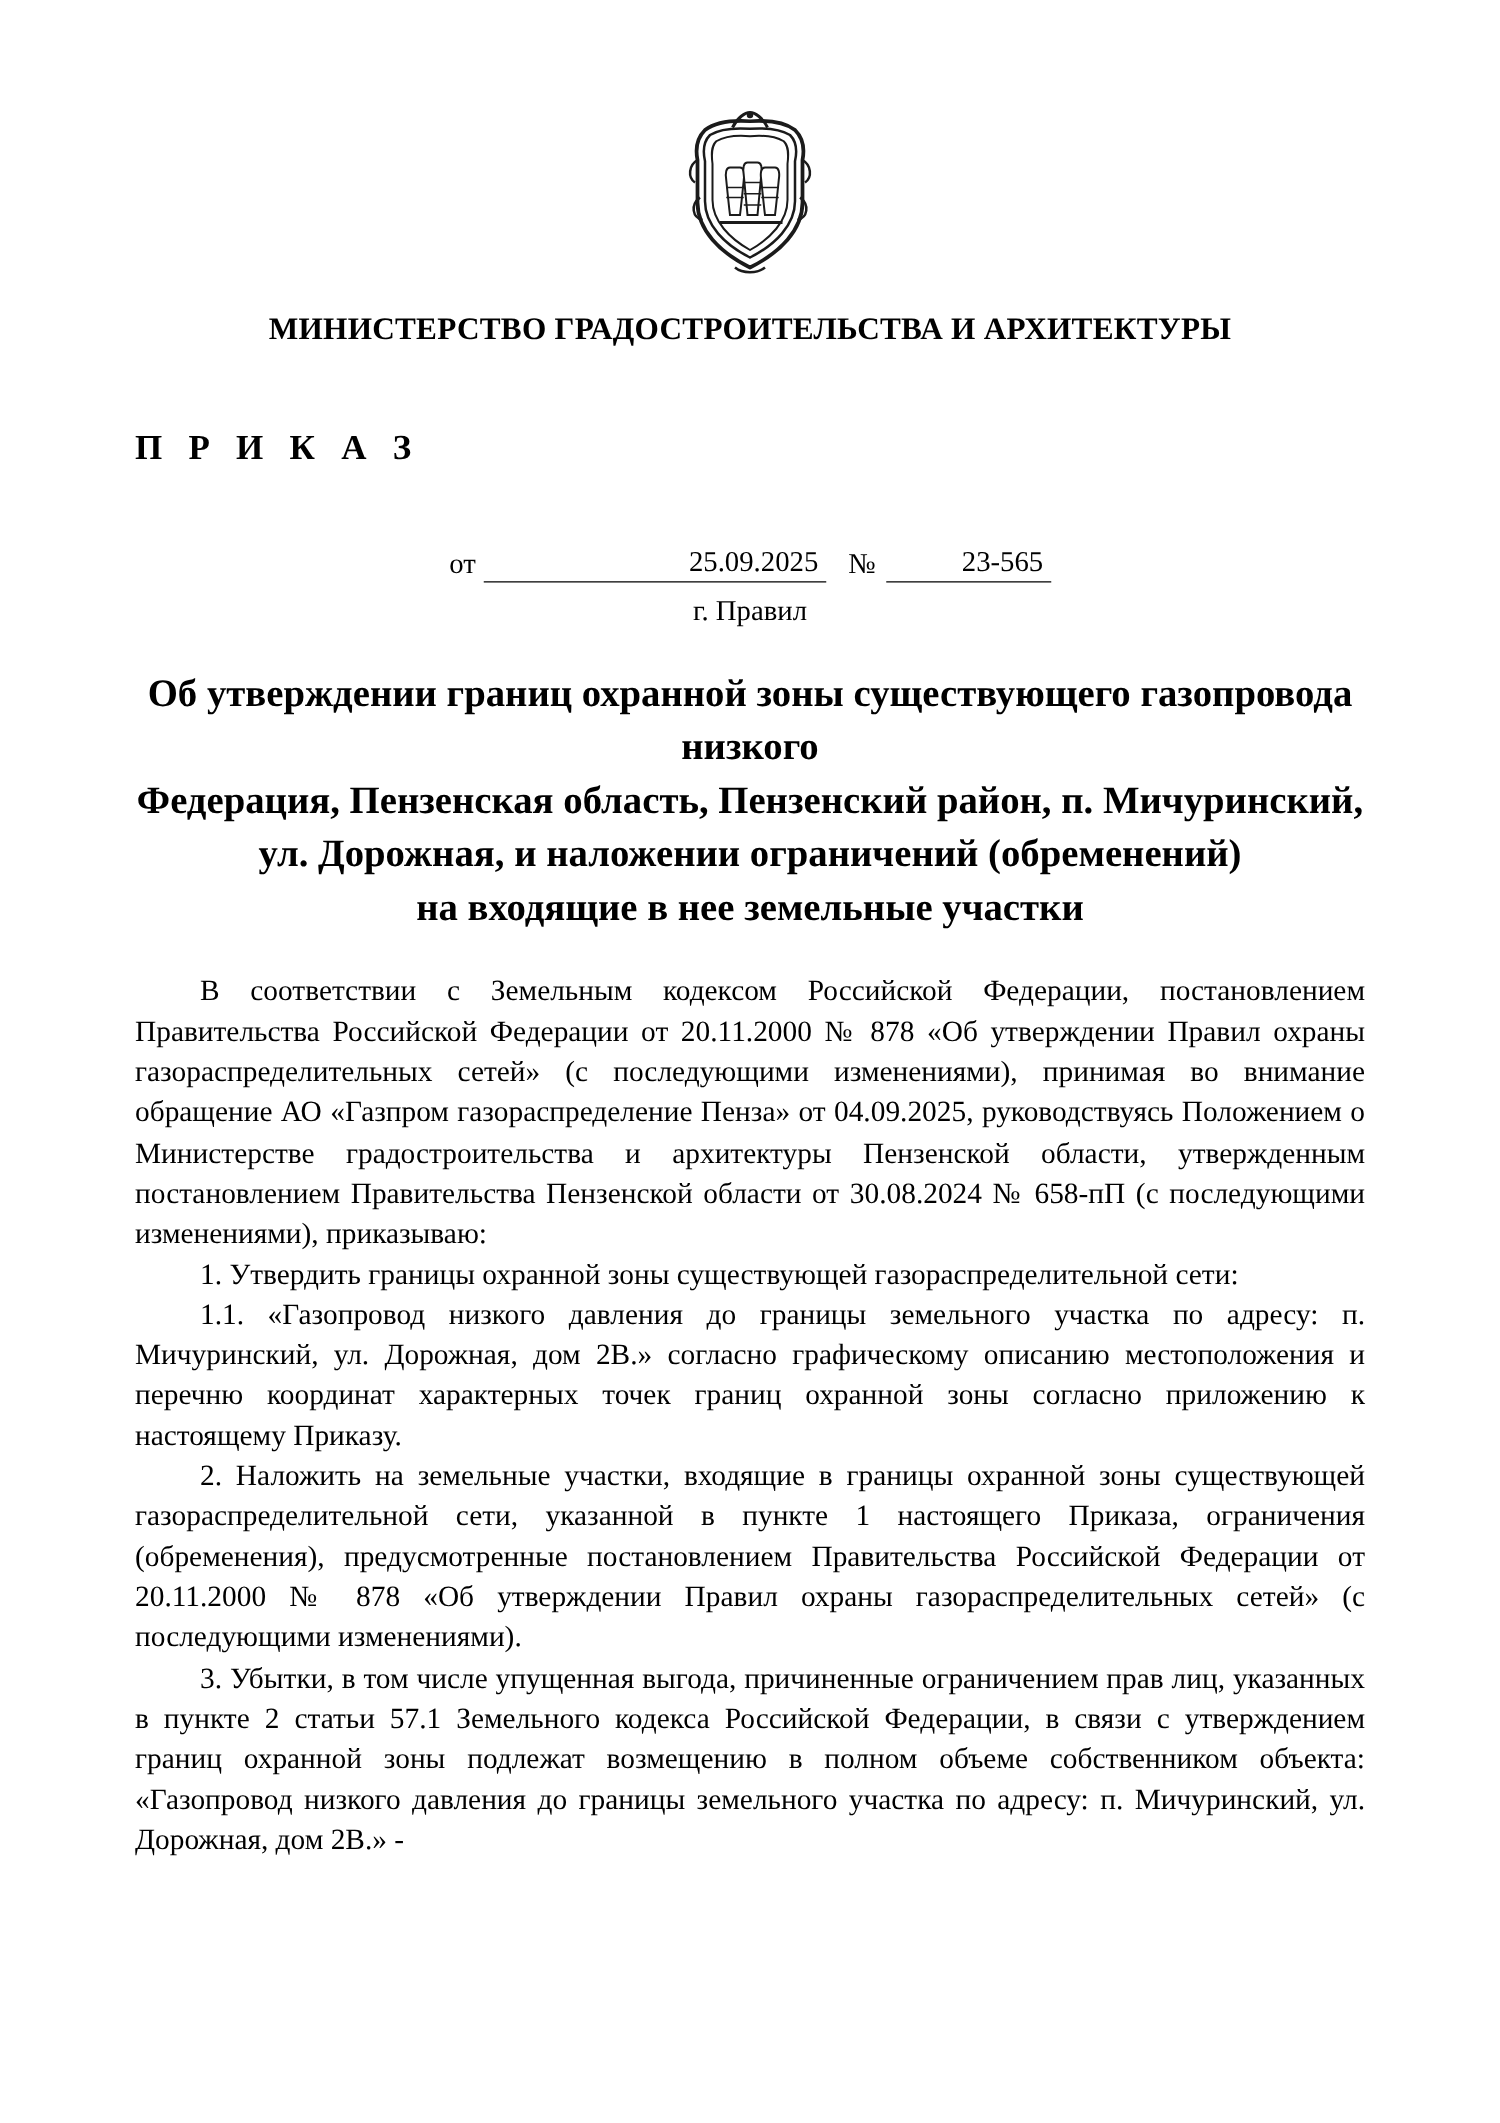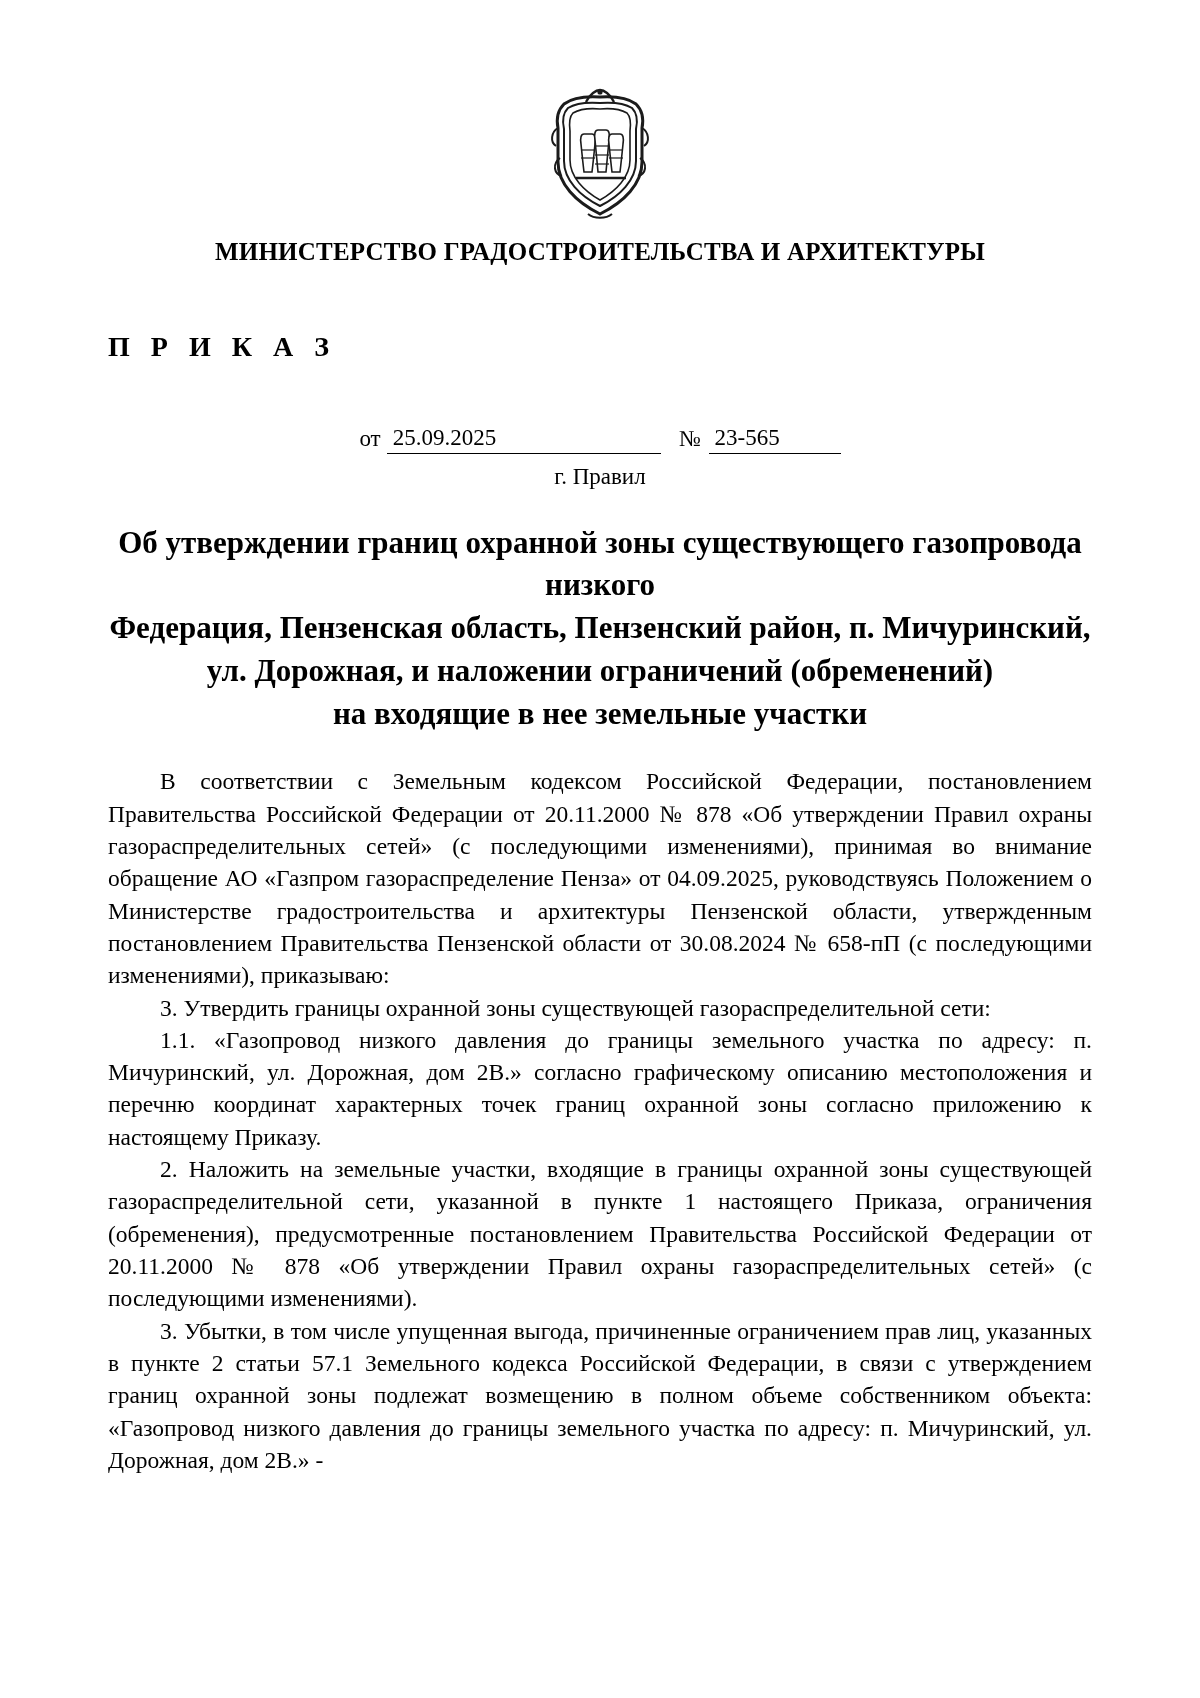--- a/index.html
+++ b/index.html
@@ -28,21 +28,21 @@
     justify-content: center;
     margin-top: 8px;
   }
   .emblem {
     width: 104px;
     height: 132px;
   }
 
   
   .ministry {
-    margin-top: 16px;
+    margin-top: 28px;
     text-align: center;
     font-weight: bold;
     font-size: 25px;
     line-height: 1.3;
     letter-spacing: 0.2px;
   }
   .ministry .line2 {
     display: block;
     text-align: center;
   }
@@ -63,21 +63,21 @@
     justify-content: center;
     align-items: flex-end;
     font-size: 23px;
   }
   .dateline .lbl {
     padding-right: 6px;
     padding-bottom: 2px;
   }
   .fill {
     border-bottom: 1.6px solid #000;
-    text-align: left;
+    text-align: right;
     padding: 0 6px 2px 6px;
   }
   .fill.date { width: 262px; }
   .fill.num  { width: 120px; }
   .dateline .no {
     padding: 0 8px 2px 18px;
   }
 
   .city {
     margin-top: 10px;
@@ -168,19 +168,19 @@
 
   <div class="title">
     <span>Об утверждении границ охранной зоны существующего газопровода низкого</span>
     <span>Федерация, Пензенская область, Пензенский район, п. Мичуринский,</span>
     <span>ул. Дорожная, и наложении ограничений (обременений)</span>
     <span>на входящие в нее земельные участки</span>
   </div>
 
   <div class="body-text">
     <p>В соответствии с Земельным кодексом Российской Федерации, постановлением Правительства Российской Федерации от 20.11.2000 № 878 «Об утверждении Правил охраны газораспределительных сетей» (с последующими изменениями), принимая во внимание обращение АО «Газпром газораспределение Пенза» от 04.09.2025, руководствуясь Положением о Министерстве градостроительства и архитектуры Пензенской области, утвержденным постановлением Правительства Пензенской области от 30.08.2024 № 658-пП (с последующими изменениями), приказываю:</p>
-    <p>3. Утвердить границы охранной зоны существующей газораспределительной сети:</p>
+    <p>1. Утвердить границы охранной зоны существующей газораспределительной сети:</p>
     <p>1.1. «Газопровод низкого давления до границы земельного участка по адресу: п. Мичуринский, ул. Дорожная, дом 2В.» согласно графическому описанию местоположения и перечню координат характерных точек границ охранной зоны согласно приложению к настоящему Приказу.</p>
     <p>2. Наложить на земельные участки, входящие в границы охранной зоны существующей газораспределительной сети, указанной в пункте 1 настоящего Приказа, ограничения (обременения), предусмотренные постановлением Правительства Российской Федерации от 20.11.2000 № 878 «Об утверждении Правил охраны газораспределительных сетей» (с последующими изменениями).</p>
     <p>3. Убытки, в том числе упущенная выгода, причиненные ограничением прав лиц, указанных в пункте 2 статьи 57.1 Земельного кодекса Российской Федерации, в связи с утверждением границ охранной зоны подлежат возмещению в полном объеме собственником объекта: «Газопровод низкого давления до границы земельного участка по адресу: п. Мичуринский, ул. Дорожная, дом 2В.» -</p>
   </div>
 
 </div>
 
 </body></html>

